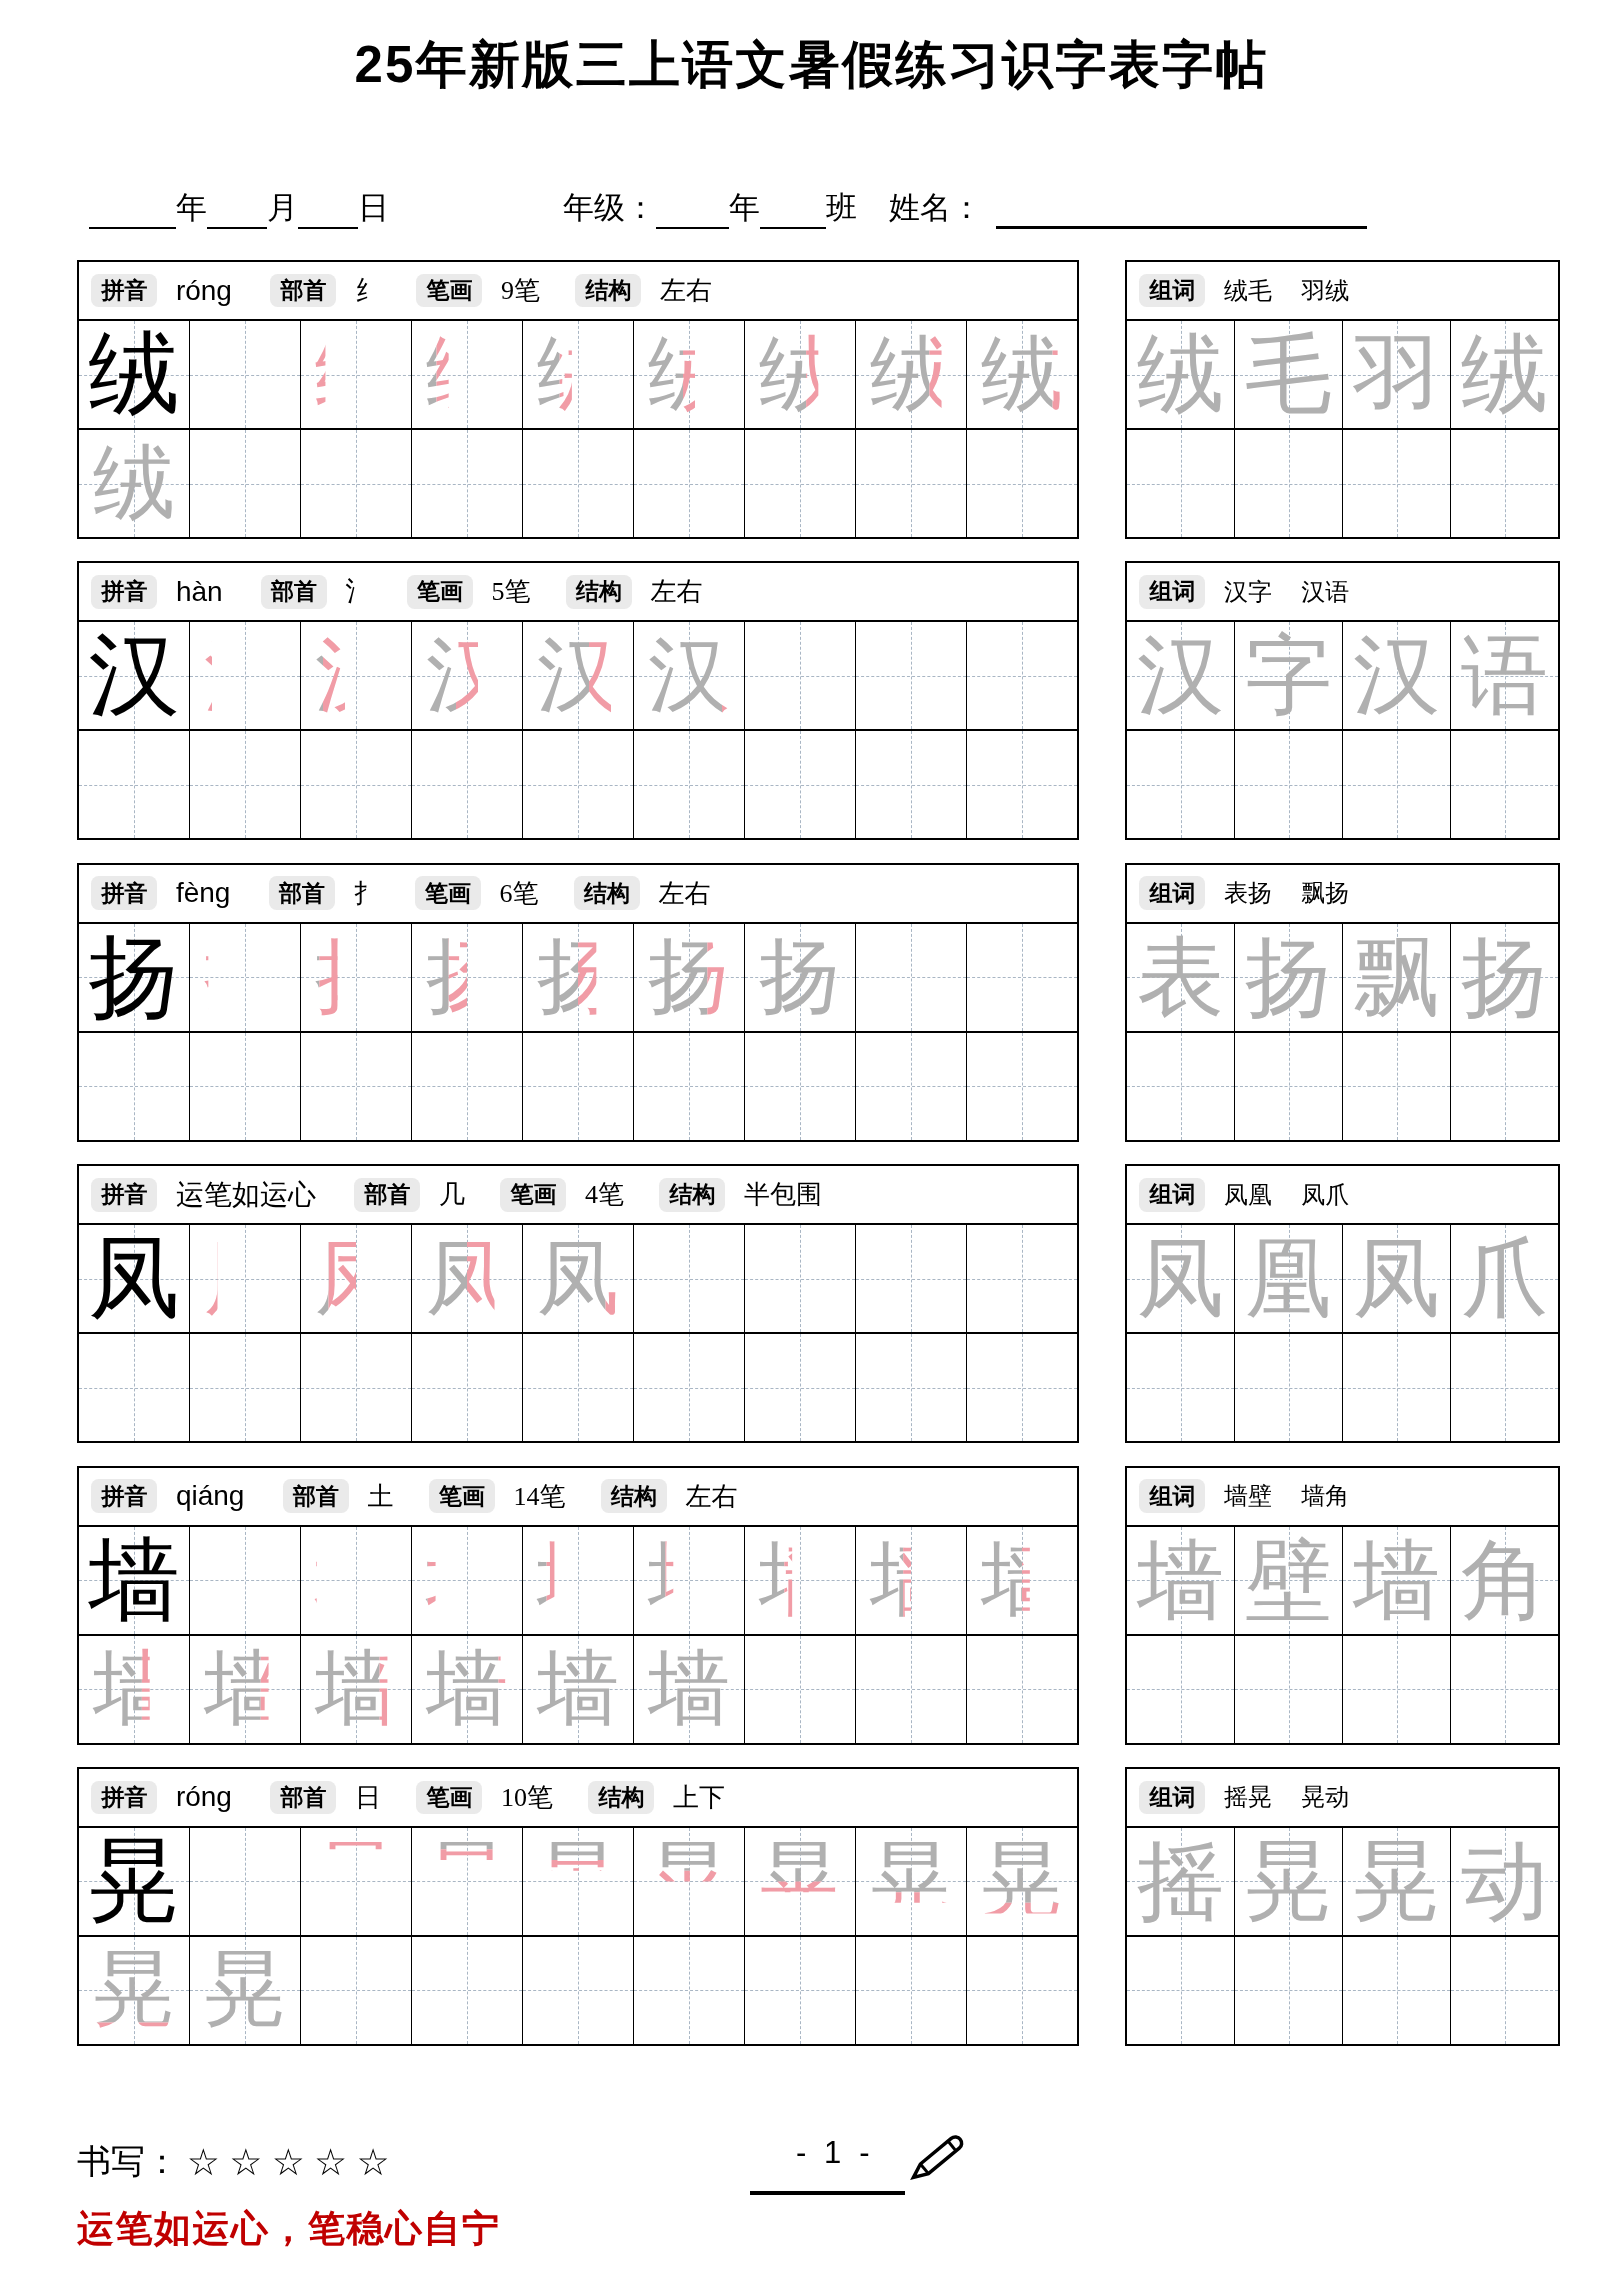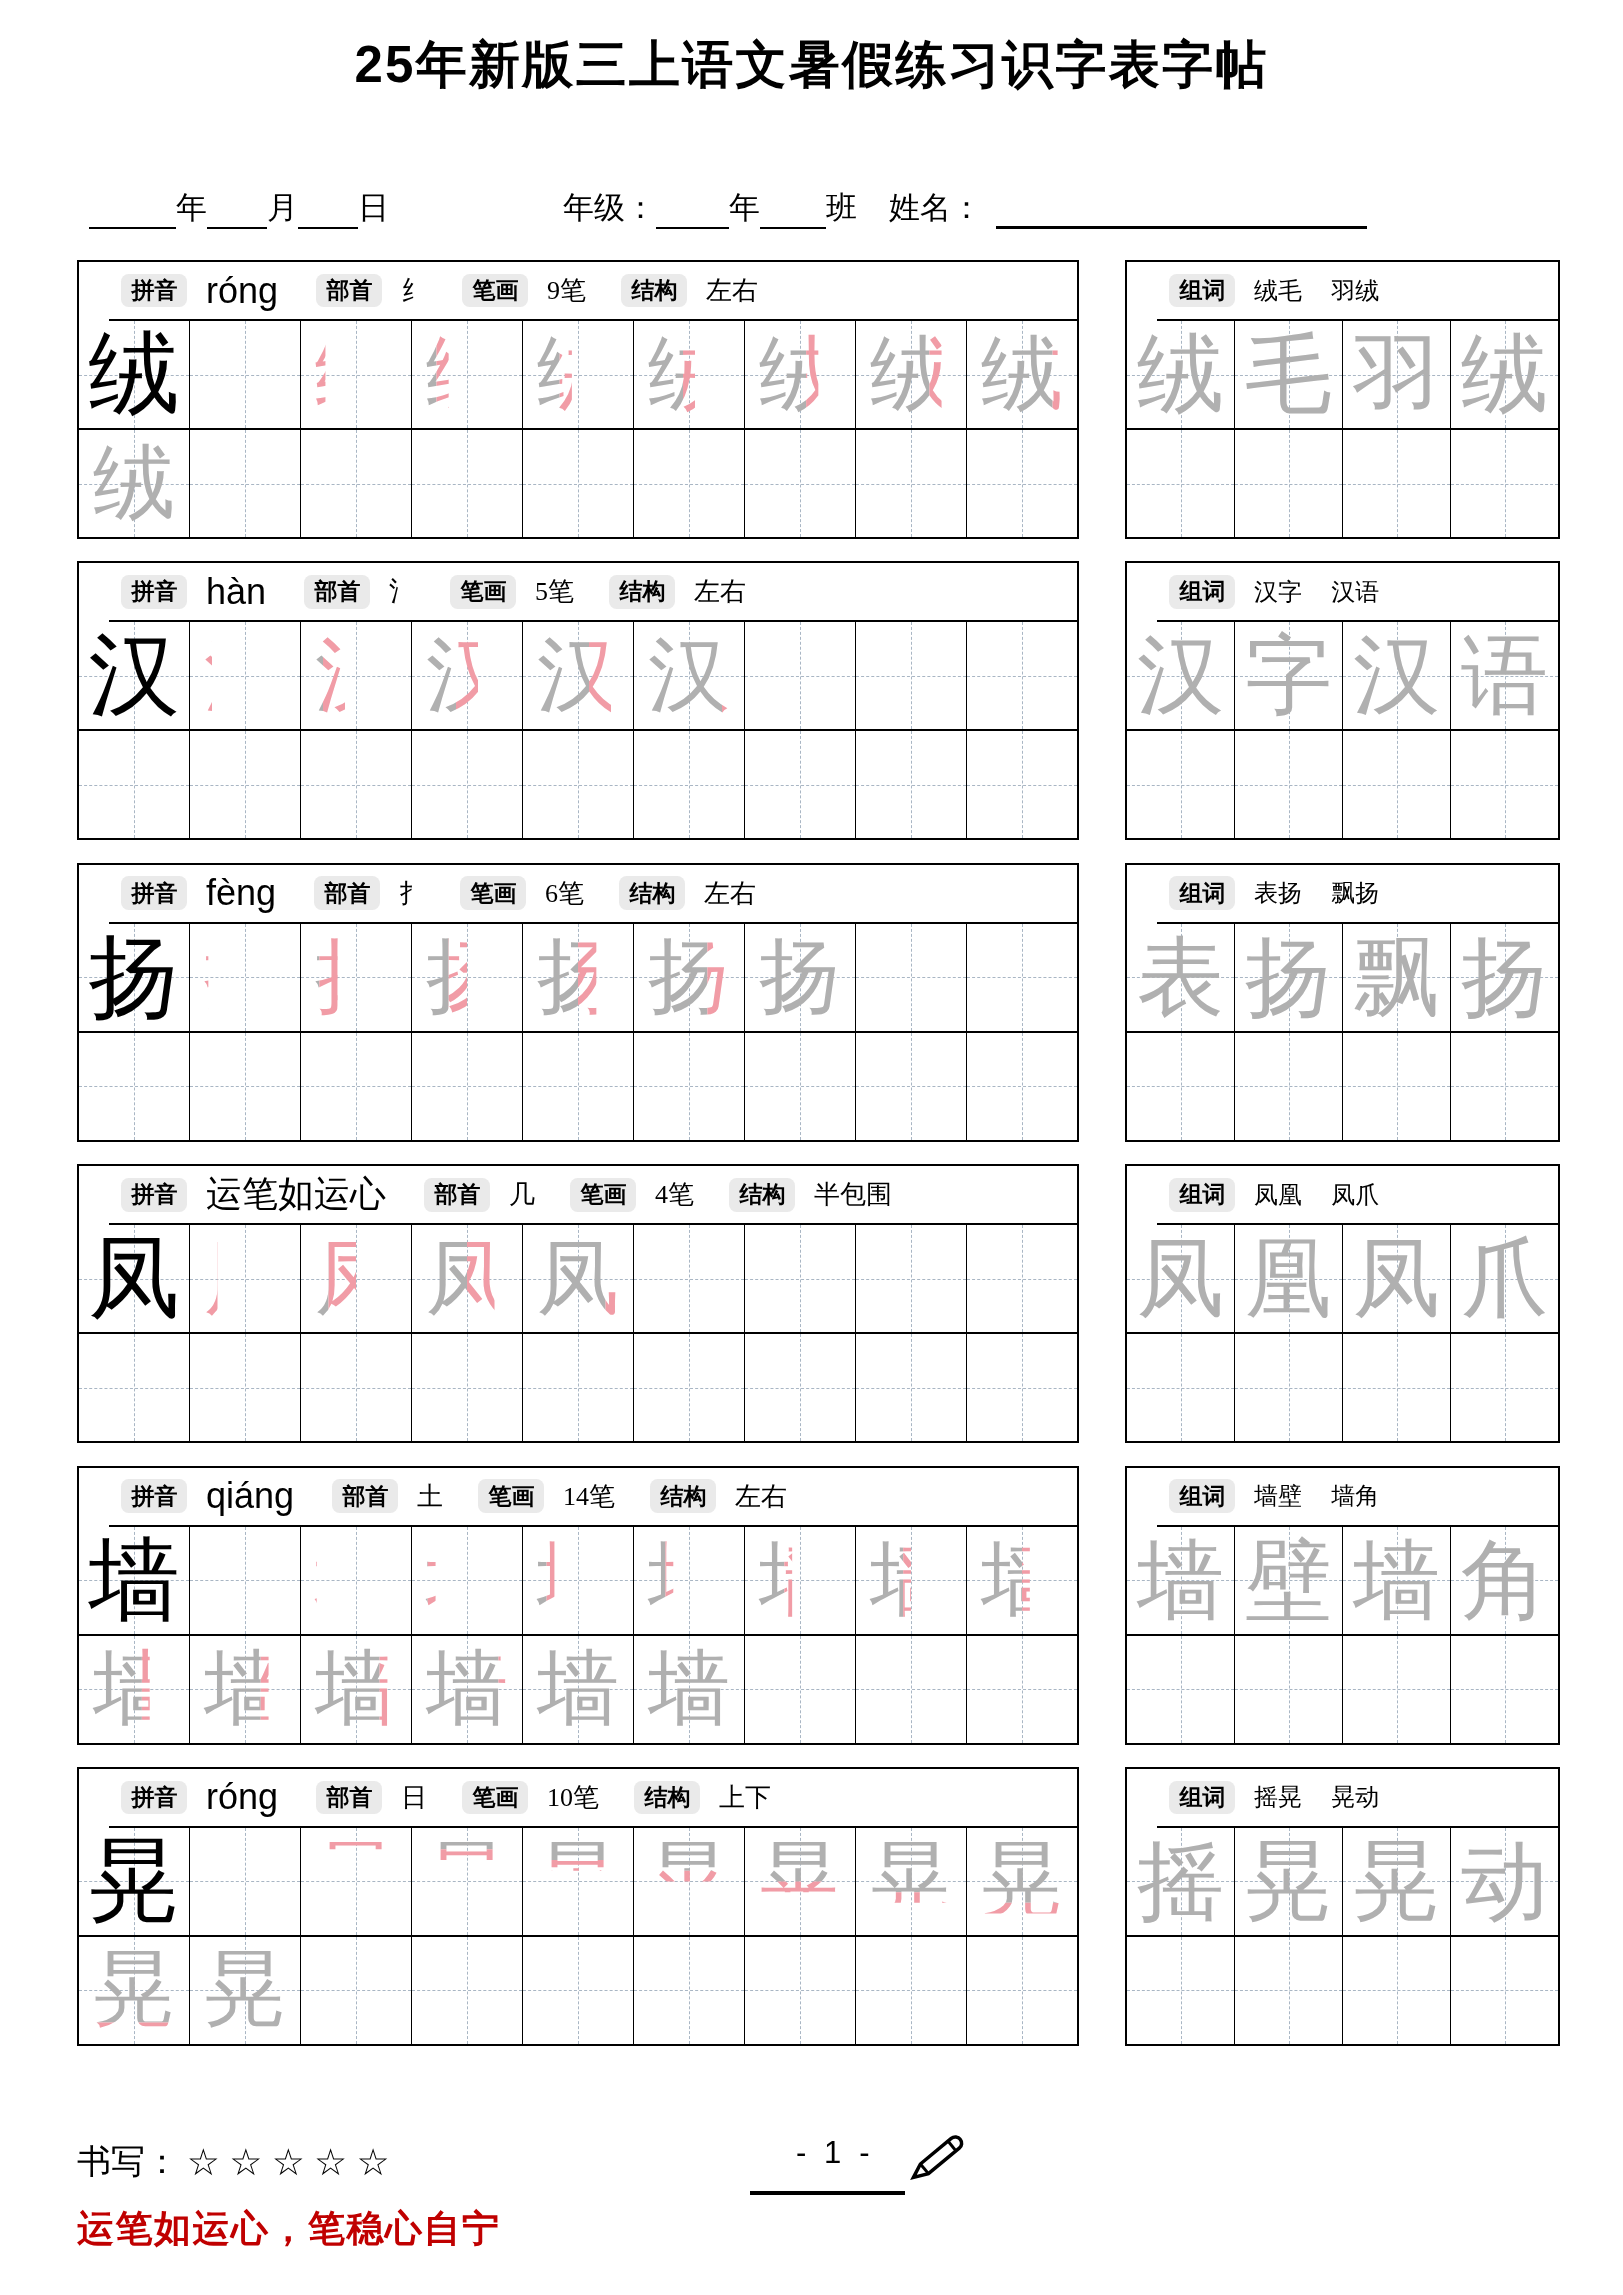--- a/index.html
+++ b/index.html
@@ -11,23 +11,23 @@
             font-size:31px;height:45px;white-space:nowrap;}
   .blank{display:inline-block;border-bottom:2.3px solid #000;height:34px;}
   .w110{width:87px}.w80{width:60px}.w95{width:73px}.w85{width:66px}
   .name-line{width:371px;height:39px;border-bottom:3.1px solid #000;margin-left:14px;}
   .dl-gap1{width:174px}.dl-gap2{width:32px}
   
   .blocks{position:absolute;top:260px;left:77px;}
   .block-row{display:flex;gap:46px;margin-bottom:22.4px;}
   .panel{border:2.3px solid #000;background:#fff;}
   .panel-hd{height:57px;display:flex;align-items:center;gap:18.5px;padding:0 12.4px;
-            border-bottom:2.3px solid #000;font-size:26px;white-space:nowrap;margin-left:30px;}
+            border-bottom:2.3px solid #000;font-size:26px;white-space:nowrap;}
   .badge{background:#eaeaea;border-radius:7.7px;padding:5.4px 10px;font-size:23px;font-weight:600;line-height:1;}
-  .pv{font-size:36px;margin-right:20px;}
+  .pv{font-size:28px;margin-right:20px;}
   .hv{font-size:26px;margin-right:17px;font-family:"Liberation Serif",serif;}
   .wordv{font-size:24px;margin-right:10.8px;font-family:"Liberation Serif",serif;}
   .grid-row{display:flex;}
   .grid-row + .grid-row{border-top:2.3px solid #000;}
   .cell{width:110px;height:107px;position:relative;flex:none;}
   .cell + .cell{border-left:1.5px solid #000;}
   .cell::before{content:"";position:absolute;left:50%;top:0;bottom:0;border-left:1.5px dashed #a9b6c4;}
   .cell::after{content:"";position:absolute;top:50%;left:0;right:0;border-top:1.5px dashed #a9b6c4;}
   .rcell{width:107px;}
   .glyph{position:absolute;inset:0;display:flex;align-items:center;justify-content:center;

